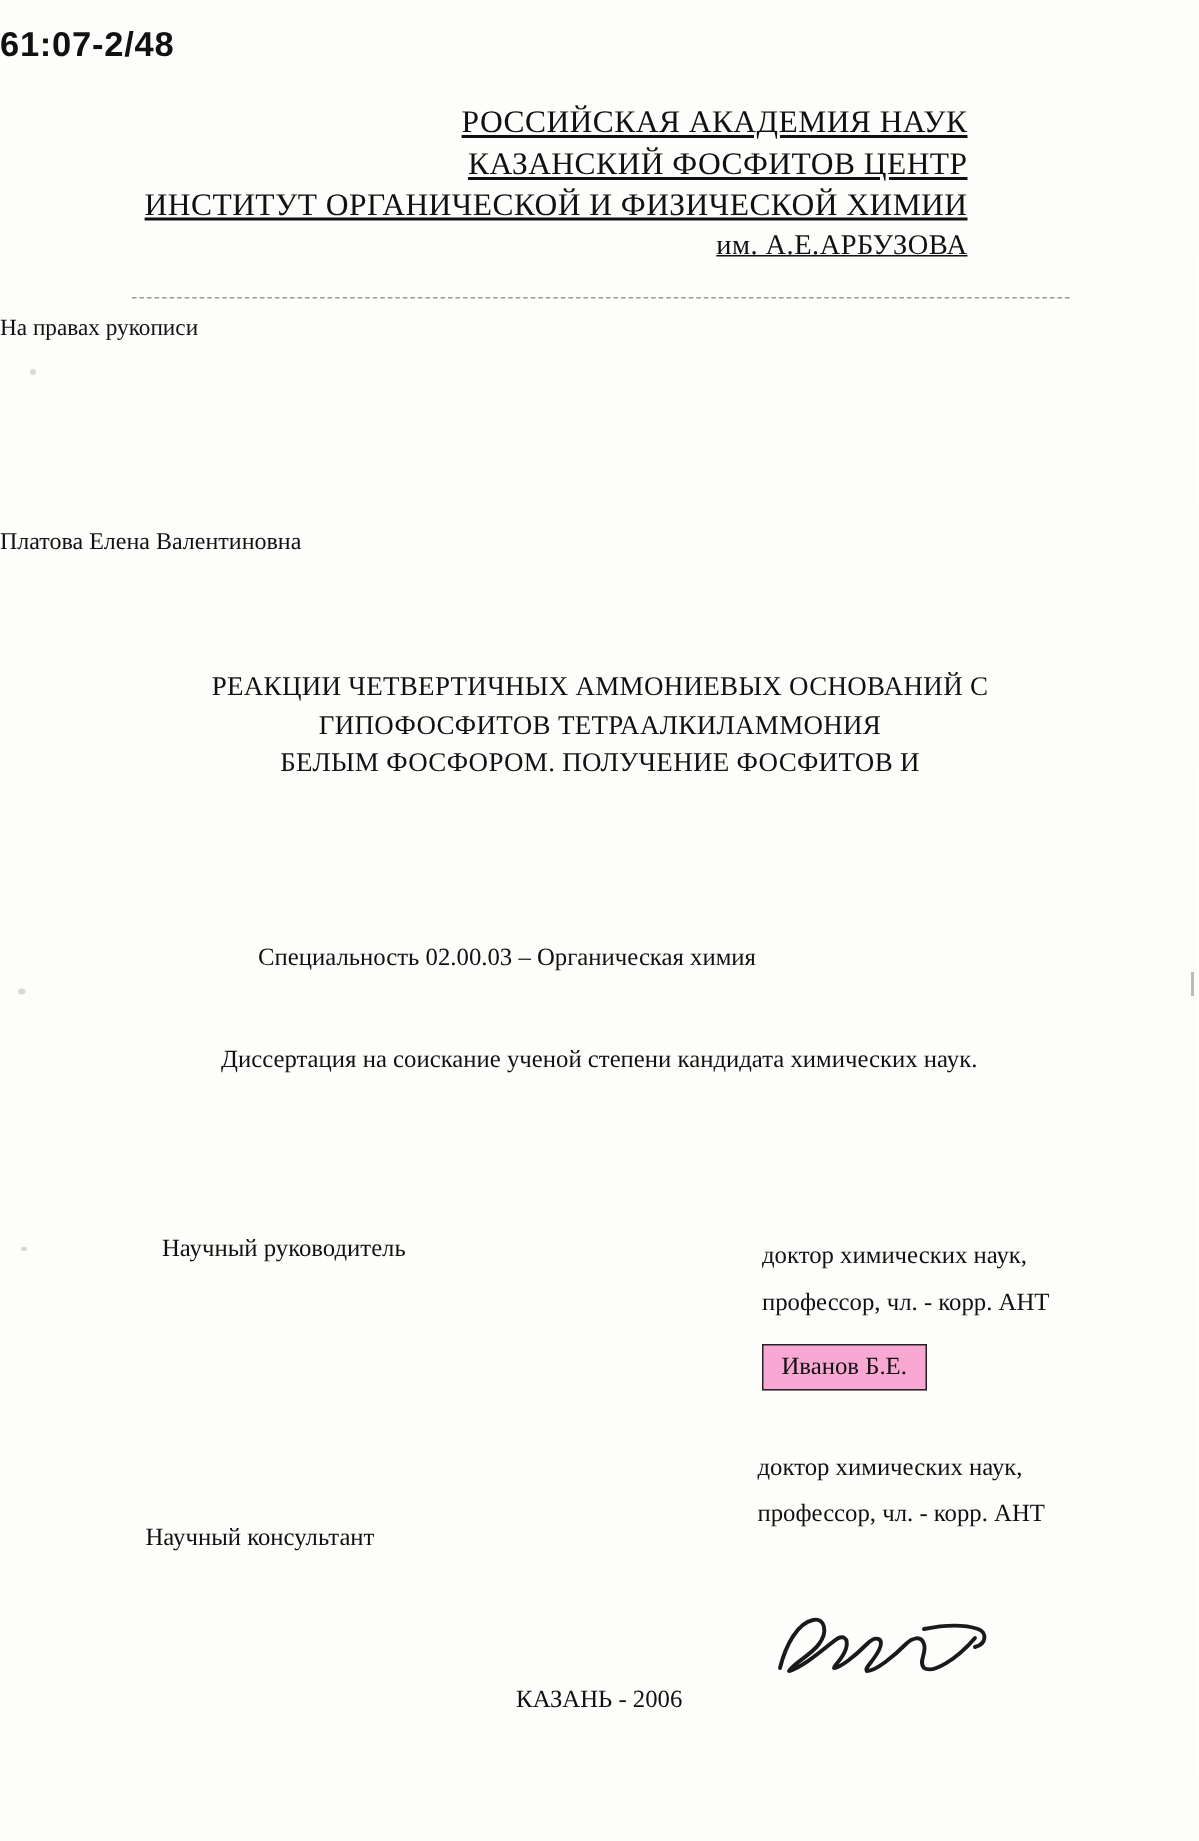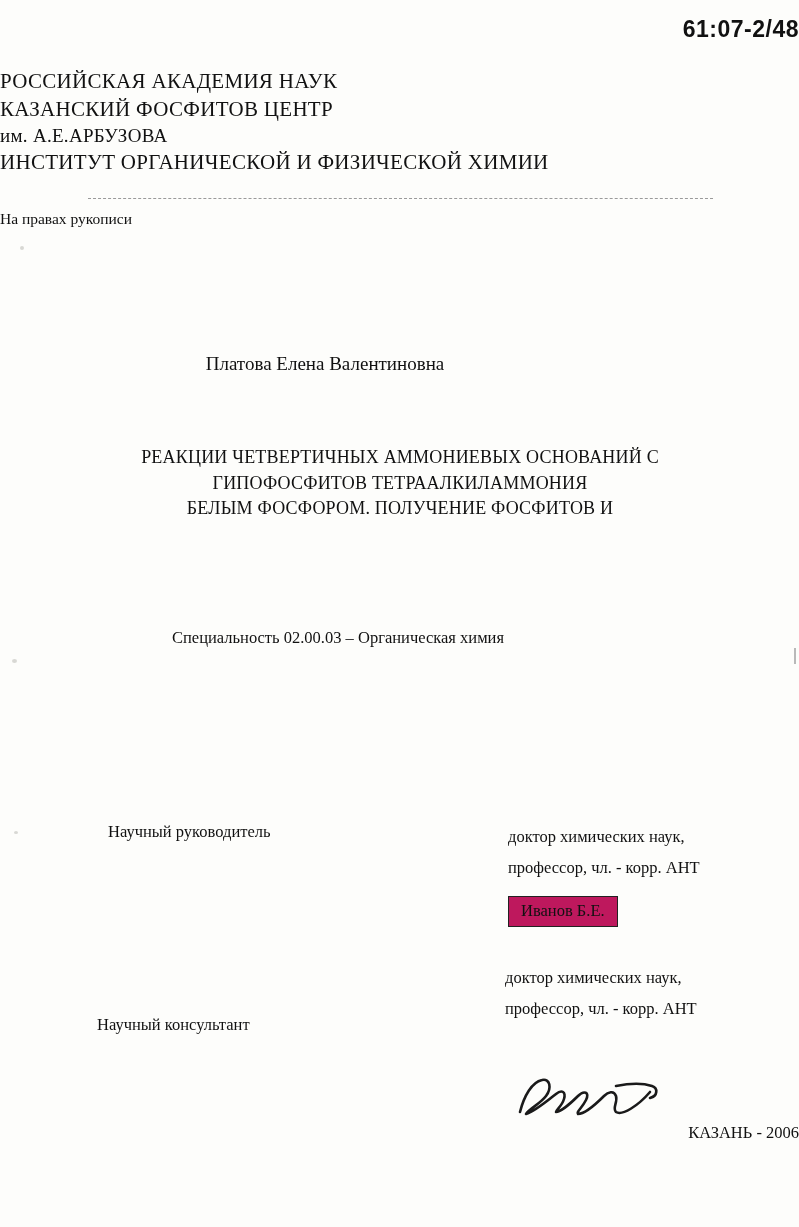--- a/index.html
+++ b/index.html
@@ -17,33 +17,34 @@
     height: 1227px;
     margin: 0 auto;
     background: #fdfdfb;
     overflow: hidden;
   }
   .catalog-number {
     position: absolute;
     top: 16px;
     left: 0;
     width: 799px;
-    text-align: right;
+    text-align: left;
     font-family: "Liberation Sans", sans-serif;
     font-weight: bold;
     font-size: 23px;
     letter-spacing: 0.5px;
   }
   .org-block {
     position: absolute;
     top: 68px;
     left: 0;
     width: 645px;
-    text-align: left;
+    text-align: right;
     line-height: 1.32;
+    text-decoration: underline;
   }
   .org-line {
     font-size: 21px;
     letter-spacing: 0.3px;
   }
   .org-line.sub {
     font-size: 19px;
   }
   .rule {
     position: absolute;
@@ -59,22 +60,21 @@
     left: 0;
     width: 745px;
     text-align: left;
     font-size: 15.5px;
   }
   .author {
     position: absolute;
     top: 353px;
     left: 0;
     width: 650px;
-    text-align: center;
-    font-size: 19px;
+    font-size: 16px;
   }
   .title {
     position: absolute;
     top: 445px;
     left: 70px;
     width: 660px;
     text-align: center;
     font-size: 18px;
     line-height: 1.42;
     letter-spacing: 0.2px;
@@ -108,21 +108,21 @@
     font-size: 16.5px;
     line-height: 1.85;
   }
   .name-box {
     position: absolute;
     top: 896px;
     left: 508px;
     border: 1px solid #222222;
     padding: 4px 12px 5px 12px;
     font-size: 16.5px;
-    background: #be185d;
+    background: #f9a8d4;
   }
   .consultant-label {
     position: absolute;
     top: 1015px;
     left: 97px;
     font-size: 16.5px;
   }
   .consultant-details {
     position: absolute;
     top: 963px;
@@ -135,21 +135,21 @@
     top: 1068px;
     left: 512px;
     width: 180px;
     height: 58px;
   }
   .city-year {
     position: absolute;
     top: 1123px;
     left: 0;
     width: 799px;
-    text-align: right;
+    text-align: center;
     font-size: 16.5px;
   }
   .edge-mark {
     position: absolute;
     right: 3px;
     top: 648px;
     width: 2px;
     height: 16px;
     background: #b9b9b9;
   }
@@ -166,38 +166,39 @@
 
   <div class="speck" style="left:20px; top:246px; width:4px; height:4px;"></div>
   <div class="speck" style="left:12px; top:659px; width:5px; height:4px;"></div>
   <div class="speck" style="left:14px; top:831px; width:4px; height:3px;"></div>
 
   <div class="catalog-number">61:07-2/48</div>
 
   <div class="org-block">
     <div class="org-line">РОССИЙСКАЯ АКАДЕМИЯ НАУК</div>
     <div class="org-line">КАЗАНСКИЙ ФОСФИТОВ ЦЕНТР</div>
+    <div class="org-line">ИНСТИТУТ ОРГАНИЧЕСКОЙ И ФИЗИЧЕСКОЙ ХИМИИ</div>
     <div class="org-line sub">им. А.Е.АРБУЗОВА</div>
-    <div class="org-line">ИНСТИТУТ ОРГАНИЧЕСКОЙ И ФИЗИЧЕСКОЙ ХИМИИ</div>
   </div>
 
   <div class="rule"></div>
 
   <div class="manuscript-note">На правах рукописи</div>
 
   <div class="author">Платова Елена Валентиновна</div>
 
   <div class="title">
     <div>РЕАКЦИИ ЧЕТВЕРТИЧНЫХ АММОНИЕВЫХ ОСНОВАНИЙ С</div>
     <div>ГИПОФОСФИТОВ ТЕТРААЛКИЛАММОНИЯ</div>
     <div>БЕЛЫМ ФОСФОРОМ. ПОЛУЧЕНИЕ ФОСФИТОВ И</div>
   </div>
 
   <div class="speciality">Специальность 02.00.03 – Органическая химия</div>
 
+  <div class="degree-line">Диссертация на соискание ученой степени кандидата химических наук.</div>
 
   <div class="edge-mark"></div>
 
   <div class="supervisor-label">Научный руководитель</div>
   <div class="supervisor-details">
     <div>доктор химических наук,</div>
     <div>профессор, чл. - корр. АНТ</div>
   </div>
   <div class="name-box">Иванов Б.Е.</div>
 

